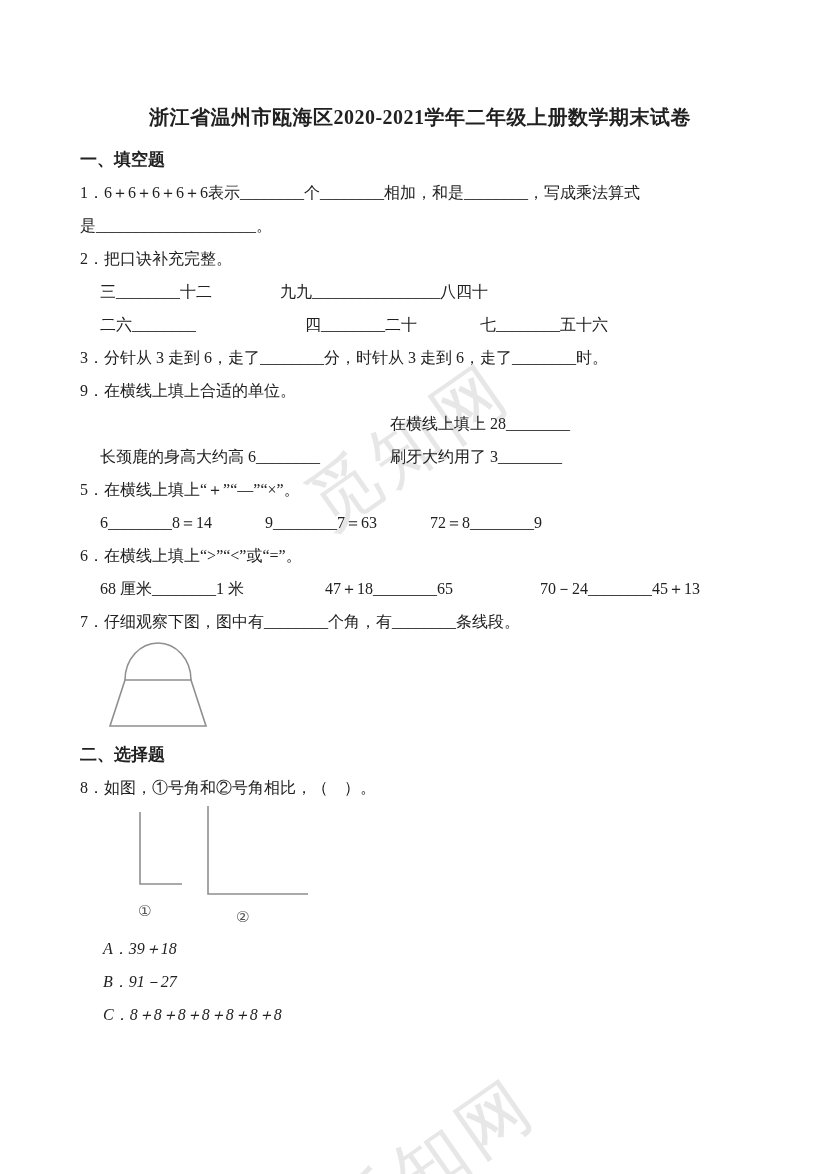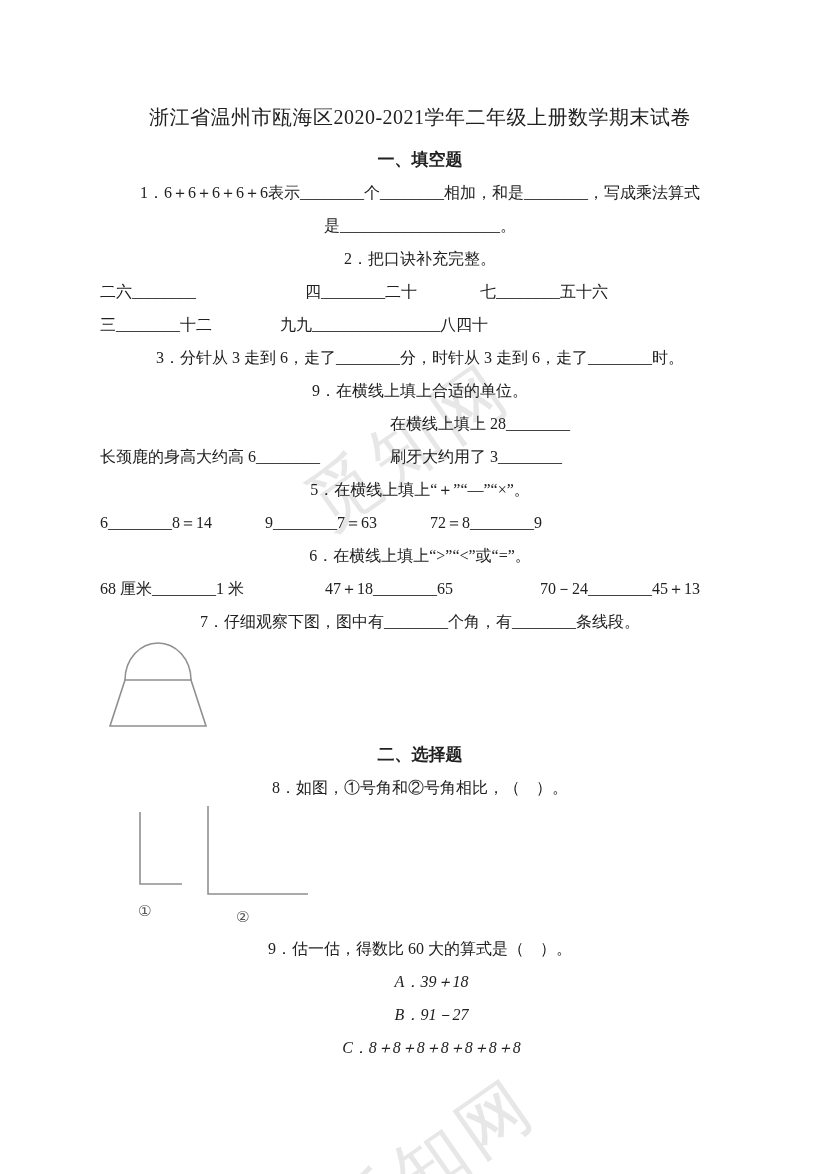--- a/index.html
+++ b/index.html
@@ -10,32 +10,31 @@
     height: 1174px;
     margin: 0 auto;
     background: #ffffff;
     overflow: hidden;
     font-family: "Liberation Serif", "DejaVu Serif", serif;
     color: #212121;
   }
   .content { position: relative; padding: 104px 70px 0 80px; z-index: 2; }
   .title {
     font-size: 20px;
-    font-weight: normal;
+    font-weight: bold;
     text-align: center;
     margin-bottom: 12px;
     letter-spacing: 0.5px;
   }
   .line {
     position: relative;
     font-size: 16px;
     height: 33px;
     line-height: 33px;
     white-space: nowrap;
-    text-align: center;
   }
   .heading { font-weight: bold; font-size: 17px; }
   .row > span { position: absolute; top: 0; height: 33px; line-height: 33px; }
   .indent { padding-left: 23px; font-style: italic; }
   .figure7 { height: 100px; padding-left: 18px; }
   .figure8 { height: 128px; padding-left: 28px; }
   .shape { fill: none; stroke: #8f8f8f; stroke-width: 1.6; stroke-linejoin: miter; }
   .figlabel { font-size: 15px; fill: #555555; font-family: "DejaVu Sans", sans-serif; }
   .watermark {
     position: absolute;
@@ -68,27 +67,27 @@
 
     <h1 class="title">浙江省温州市瓯海区2020-2021学年二年级上册数学期末试卷</h1>
 
     <div class="line heading">一、填空题</div>
 
     <div class="line">1．6＋6＋6＋6＋6表示________个________相加，和是________，写成乘法算式</div>
     <div class="line">是____________________。</div>
 
     <div class="line">2．把口诀补充完整。</div>
     <div class="line row">
+      <span style="left:20px">三________十二</span>
+      <span style="left:200px">九九________________八四十</span>
+    </div>
+    <div class="line row">
       <span style="left:20px">二六________</span>
       <span style="left:225px">四________二十</span>
       <span style="left:400px">七________五十六</span>
-    </div>
-    <div class="line row">
-      <span style="left:20px">三________十二</span>
-      <span style="left:200px">九九________________八四十</span>
     </div>
 
     <div class="line">3．分针从 3 走到 6，走了________分，时针从 3 走到 6，走了________时。</div>
 
     <div class="line">9．在横线上填上合适的单位。</div>
     <div class="line row">
       <span style="left:310px">在横线上填上 28________</span>
     </div>
     <div class="line row">
       <span style="left:20px">长颈鹿的身高大约高 6________</span>
@@ -122,20 +121,19 @@
     <div class="line">8．如图，①号角和②号角相比，（　）。</div>
     <div class="figure8">
       <svg width="230" height="125" viewBox="0 0 230 125">
         <polyline class="shape" points="32,8 32,80 74,80"></polyline>
         <polyline class="shape" points="100,2 100,90 200,90"></polyline>
         <text x="30" y="112" class="figlabel">①</text>
         <text x="128" y="118" class="figlabel">②</text>
       </svg>
     </div>
 
-    <div class="line">9．估一估，得数比 60 大的算式是（　）。</div>
     <div class="line indent">A．39＋18</div>
     <div class="line indent">B．91－27</div>
     <div class="line indent">C．8＋8＋8＋8＋8＋8＋8</div>
 
 
   </div>
 </div>
 
 </body></html>

